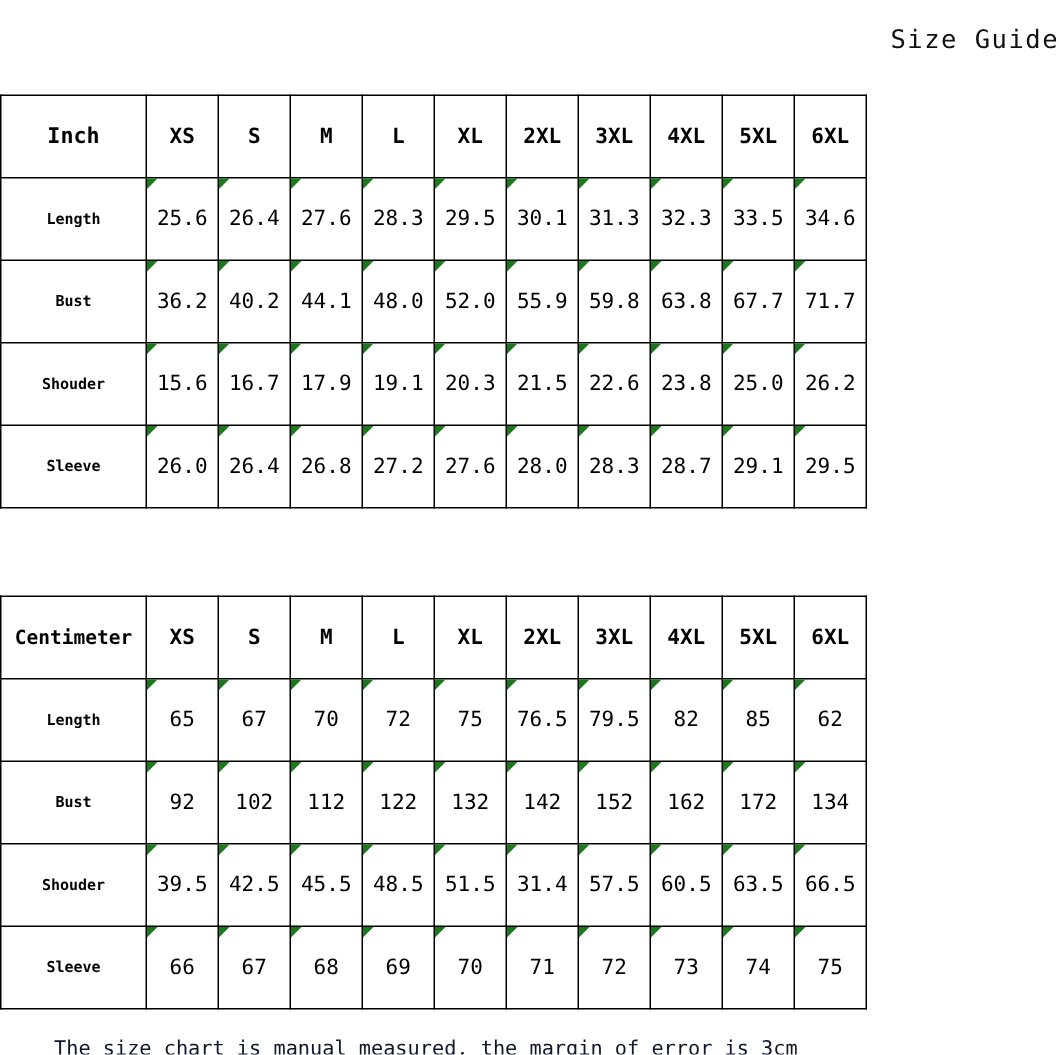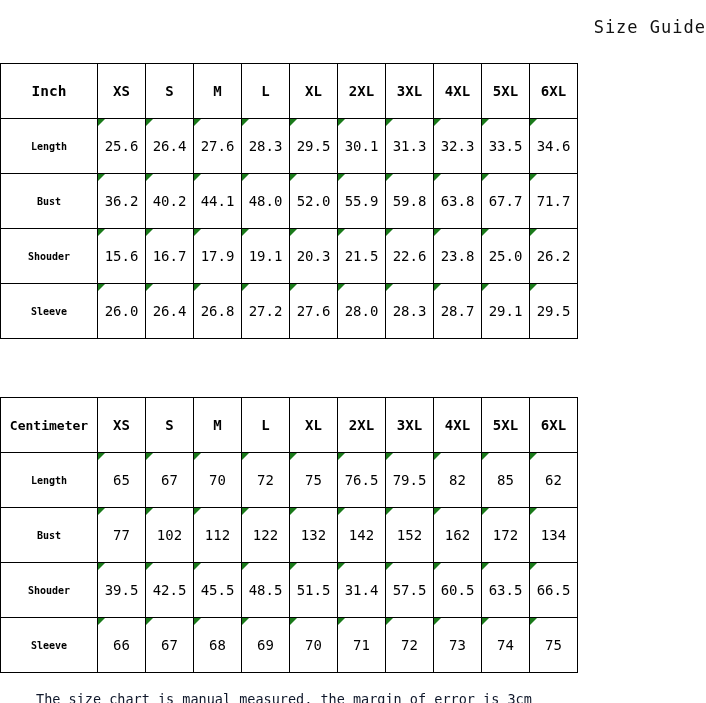--- a/index.html
+++ b/index.html
@@ -192,21 +192,21 @@
         <td class="data">72</td>
         <td class="data">75</td>
         <td class="data">76.5</td>
         <td class="data">79.5</td>
         <td class="data">82</td>
         <td class="data">85</td>
         <td class="data">62</td>
       </tr>
       <tr>
         <td class="rowhead">Bust</td>
-        <td class="data">77</td>
+        <td class="data">92</td>
         <td class="data">102</td>
         <td class="data">112</td>
         <td class="data">122</td>
         <td class="data">132</td>
         <td class="data">142</td>
         <td class="data">152</td>
         <td class="data">162</td>
         <td class="data">172</td>
         <td class="data">134</td>
       </tr>

